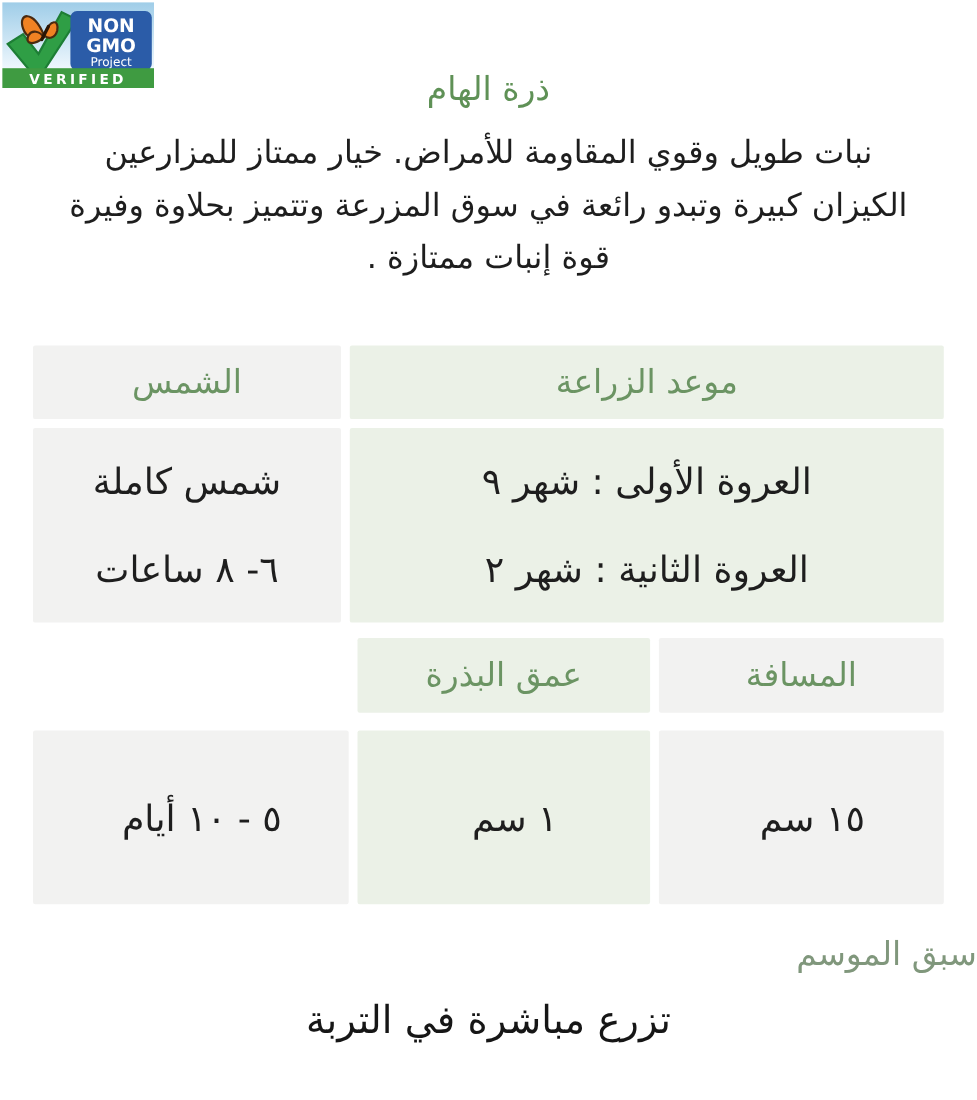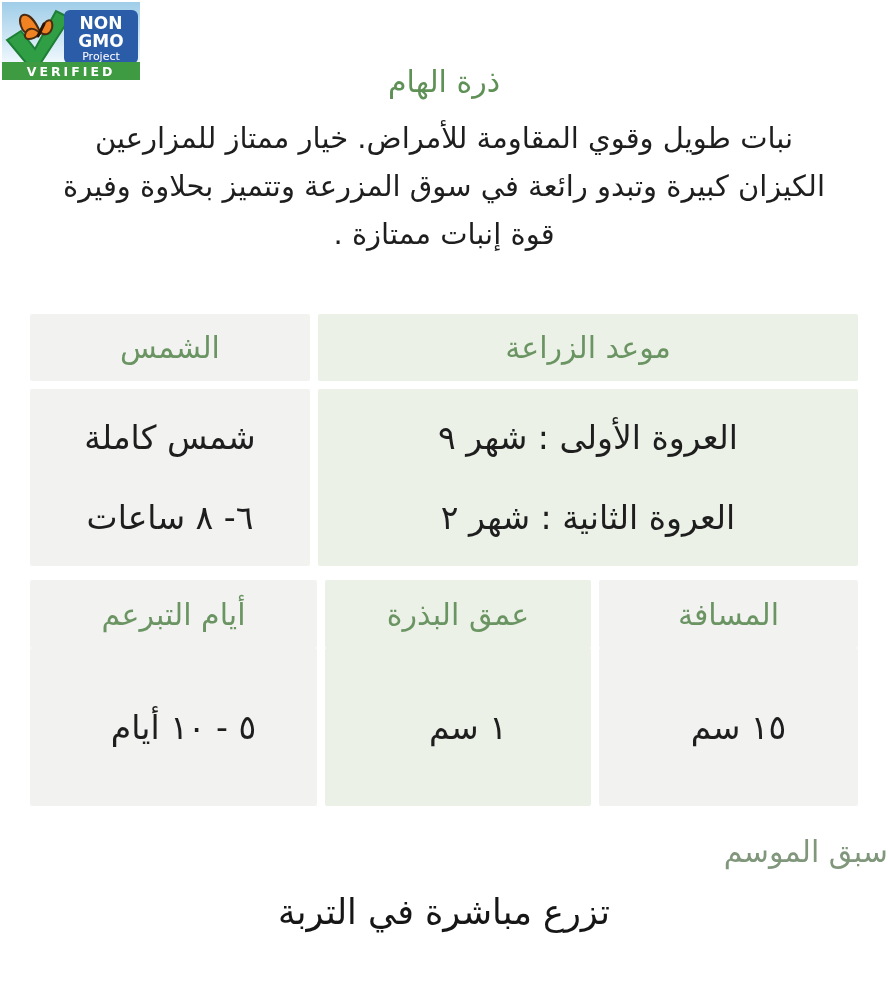--- a/index.html
+++ b/index.html
@@ -74,21 +74,21 @@
     height: 67px;
     color: #6b9463;
     font-size: 30px;
   }
   .cell.body1 { height: 177px; margin-top: 8px; }
   .cell.body1 .vline { line-height: 80px; font-size: 33px; color: #1e1e1e; }
   .row-head-2 { margin-top: 14px; }
   .row-head-2 .cell.head { height: 68px; }
   .cell.body2 {
     height: 158px;
-    margin-top: 0;
+    margin-top: 16px;
     font-size: 33px;
     color: #1e1e1e;
     padding-left: 20px;
   }
 
   
   .season-note {
     margin-top: 26px;
     text-align: right;
     color: #80977c;
@@ -160,21 +160,20 @@
       </div>
       <div class="cell body1 gray">
         <div class="vline">شمس كاملة</div>
         <div class="vline">٦- ٨ ساعات</div>
       </div>
     </div>
 
     <div class="grid-3 row-head-2">
       <div class="cell head gray">المسافة</div>
       <div class="cell head green">عمق البذرة</div>
-      <div class="cell head gray">أيام التبرعم</div>
     </div>
 
     <div class="grid-3">
       <div class="cell body2 gray">١٥ سم</div>
       <div class="cell body2 green">١ سم</div>
       <div class="cell body2 gray">٥ - ١٠ أيام</div>
     </div>
 
   </div>
 

